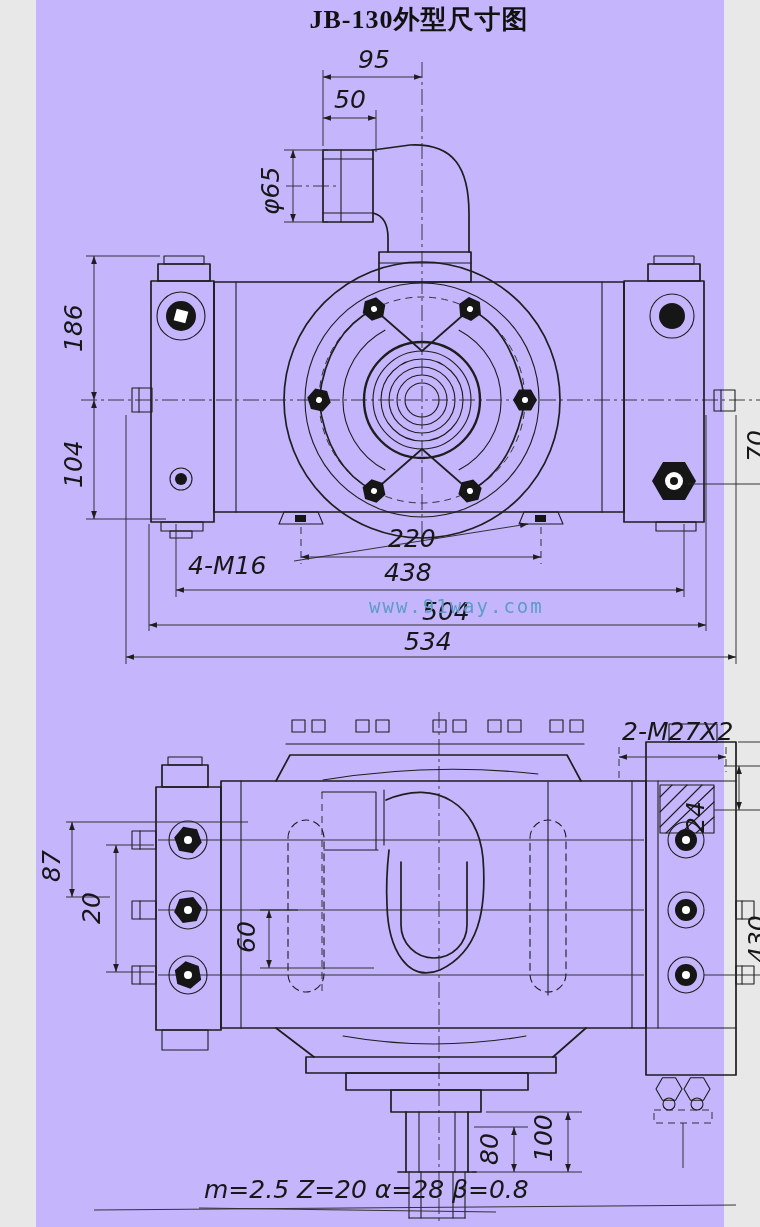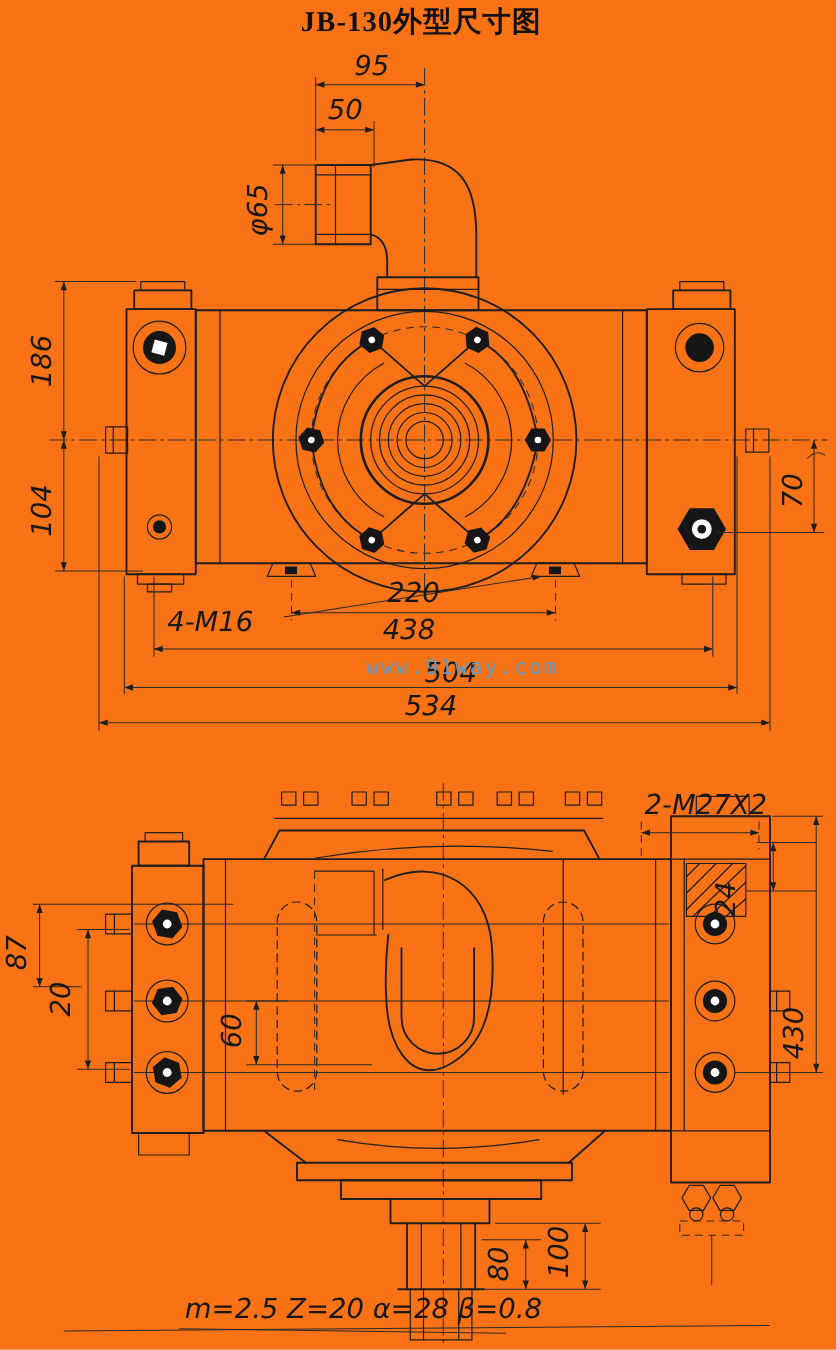--- a/index.html
+++ b/index.html
@@ -1,16 +1,16 @@
 <!DOCTYPE html>
 <html><head>
 <meta charset="utf-8">
 <style>
   html,body{margin:0;padding:0;background:#e8e8e8;}
-  .page{width:760px;height:1227px;background:#f97316;position:relative;margin:0 auto;
+  .page{width:688px;height:1227px;background:#c4b5fd;position:relative;margin:0 auto;
         font-family:"DejaVu Sans",sans-serif;}
   svg{display:block}
   
   .o   {fill:none;stroke:#1e1e1e;stroke-width:1.7;stroke-linecap:round;stroke-linejoin:round}
   .t   {fill:none;stroke:#1e1e1e;stroke-width:1.1;stroke-linecap:round;stroke-linejoin:round}
   .w   {fill:none;stroke:#1e1e1e;stroke-width:2.4}
   .cl  {fill:none;stroke:#2b2b2b;stroke-width:.9;stroke-dasharray:16 4 3 4}
   .ext {fill:none;stroke:#2b2b2b;stroke-width:.95}
   .dsh {stroke-dasharray:7 5}
   .ink {fill:#161616;stroke:none}

